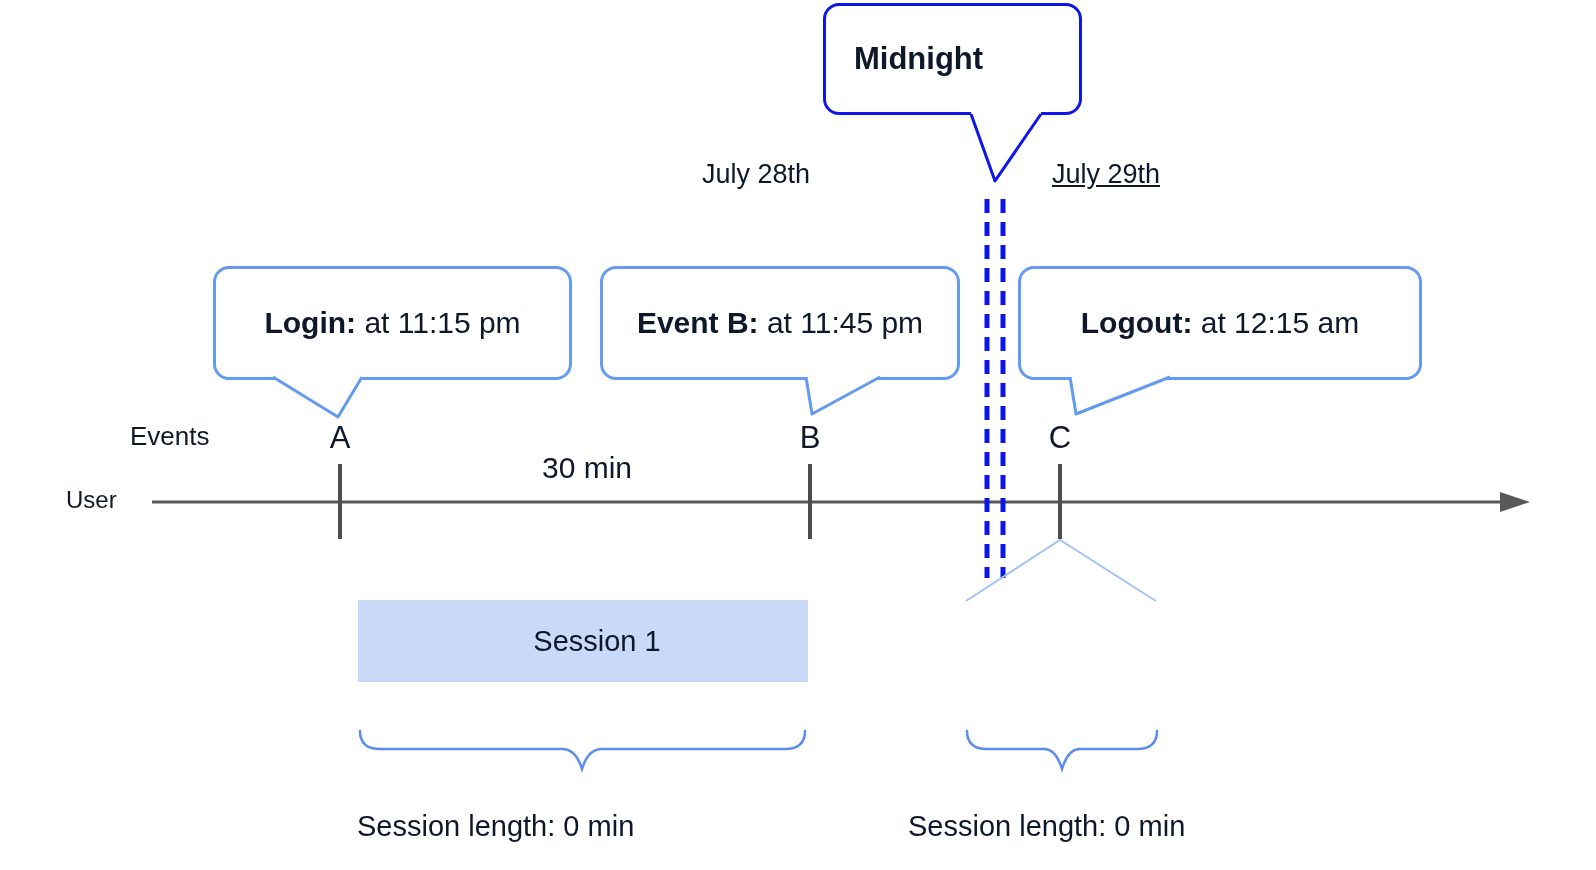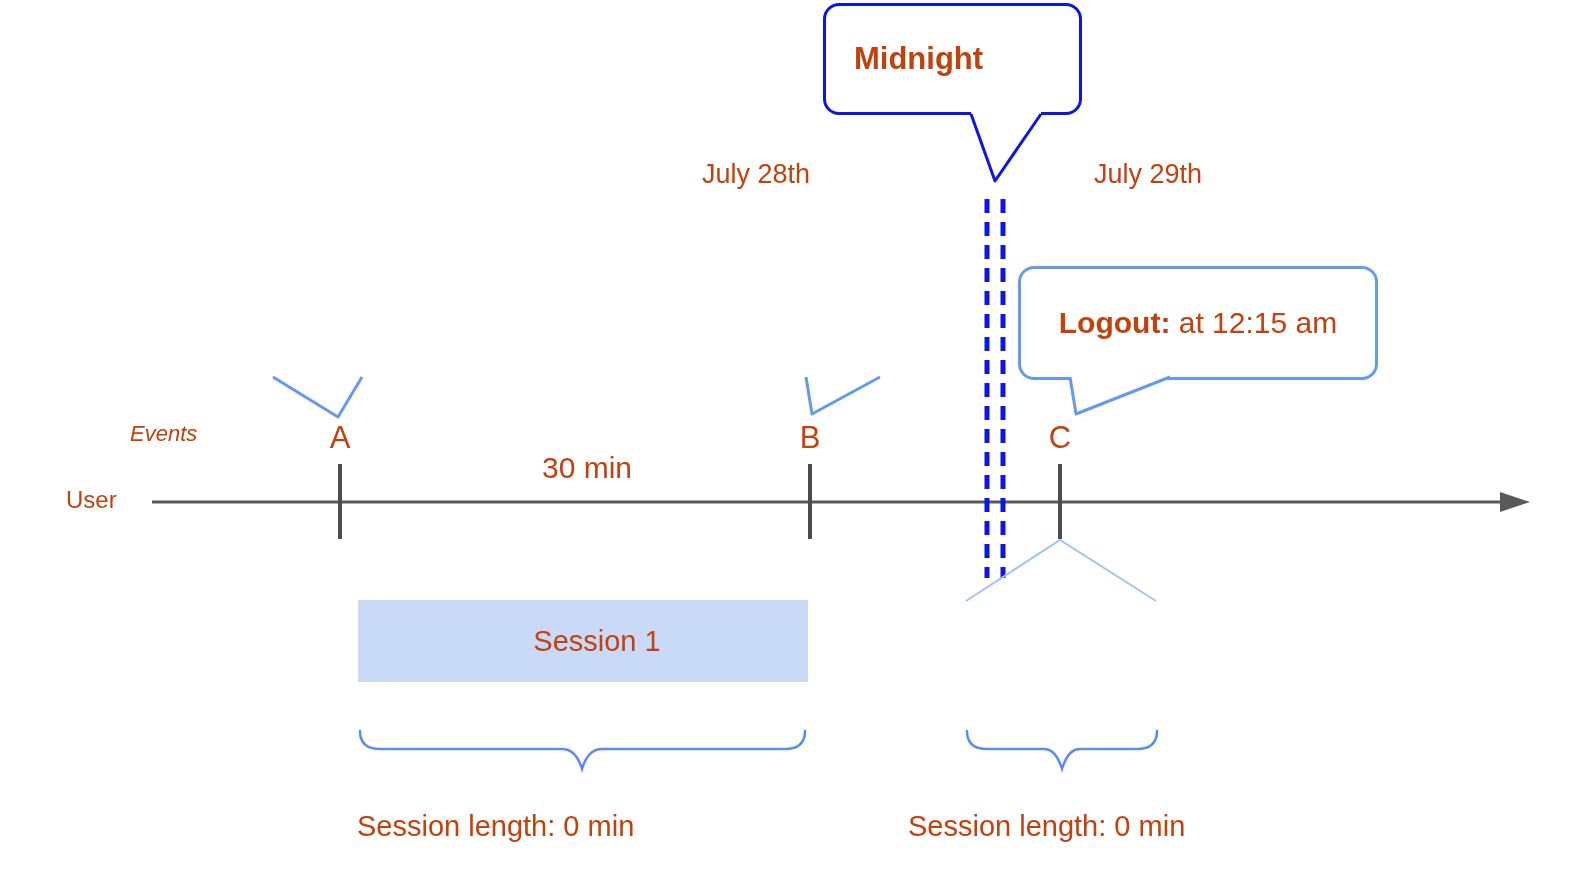--- a/index.html
+++ b/index.html
@@ -1,18 +1,18 @@
 <!DOCTYPE html>
 <html><head>
 <meta charset="utf-8">
 <style>
   html,body{margin:0;padding:0;background:#fff;}
   .canvas{
     position:relative;width:1596px;height:870px;background:#ffffff;
-    font-family:"Liberation Sans", sans-serif;color:#c2410c;overflow:hidden;
+    font-family:"Liberation Sans", sans-serif;color:#0f172a;overflow:hidden;
   }
   .layer{position:absolute;left:0;top:0;width:1596px;height:870px;pointer-events:none;}
   .under{z-index:0;}
   .over{z-index:3;}
   .abs{position:absolute;white-space:nowrap;}
   .ctr{transform:translateX(-50%);}
   
   .callout{
     position:absolute;box-sizing:border-box;background:#fff;
     border:3px solid #649af0;border-radius:16px;
@@ -20,21 +20,21 @@
     font-size:30px;z-index:1;
   }
   .callout .b{font-weight:bold;}
   .callout.midnight{
     border-color:#0d15e8;justify-content:flex-start;padding-left:28px;
     font-weight:bold;font-size:31px;
   }
   
   .date-label{font-size:27px;top:159px;z-index:1;}
   
-  .events-label{left:130px;top:421px;font-size:22px;z-index:1;font-style:italic;}
+  .events-label{left:130px;top:421px;font-size:26px;z-index:1;}
   .user-label{left:66px;top:486px;font-size:24px;z-index:1;}
   .marker{top:420px;font-size:31px;z-index:1;}
   .interval{top:451px;font-size:30px;z-index:1;}
   
   .session-box{
     position:absolute;box-sizing:border-box;background:#c9daf8;
     display:flex;align-items:center;justify-content:center;
     font-size:29px;z-index:1;top:600px;height:82px;padding-left:28px;
   }
   .session-length{top:810px;font-size:29px;z-index:1;}
@@ -59,28 +59,34 @@
     <polyline points="966,601 1060,540 1156,601" fill="none" stroke="#a4c2f4" stroke-width="2"></polyline>
 
     <path d="M 360,731 Q 360,749 380,749 L 562,749 Q 576,749 582,769 Q 588,749 602,749 L 785,749 Q 805,749 805,731" fill="none" stroke="#5b8def" stroke-width="2.5" stroke-linecap="round"></path>
     <path d="M 967,731 Q 967,749 987,749 L 1044,749 Q 1056,749 1062,769 Q 1068,749 1080,749 L 1137,749 Q 1157,749 1157,731" fill="none" stroke="#5b8def" stroke-width="2.5" stroke-linecap="round"></path>
   </svg>
 
   <div class="callout midnight" style="left:823px;top:3px;width:259px;height:112px;">
     <span>Midnight</span>
   </div>
 
+  <div class="callout" style="left:213px;top:266px;width:359px;height:114px;">
+    <span><span class="b">Login:</span><span> at 11:15 pm</span></span>
+  </div>
 
+  <div class="callout" style="left:600px;top:266px;width:360px;height:114px;">
+    <span><span class="b">Event B:</span><span> at 11:45 pm</span></span>
+  </div>
 
-  <div class="callout" style="left:1018px;top:266px;width:360px;height:114px;">
+  <div class="callout" style="left:1018px;top:266px;width:404px;height:114px;">
     <span><span class="b">Logout:</span><span> at 12:15 am</span></span>
   </div>
 
   <div class="abs ctr date-label" style="left:756px;">July 28th</div>
-  <div class="abs ctr date-label" style="left:1148px;">July 29th</div>
+  <div class="abs ctr date-label" style="left:1106px;text-decoration:underline;">July 29th</div>
 
   <div class="abs events-label">Events</div>
   <div class="abs user-label">User</div>
   <div class="abs ctr interval" style="left:587px;">30 min</div>
 
   <div class="abs ctr marker" style="left:340px;">A</div>
   <div class="abs ctr marker" style="left:810px;">B</div>
   <div class="abs ctr marker" style="left:1060px;">C</div>
 
   <div class="session-box" style="left:358px;width:450px;">

